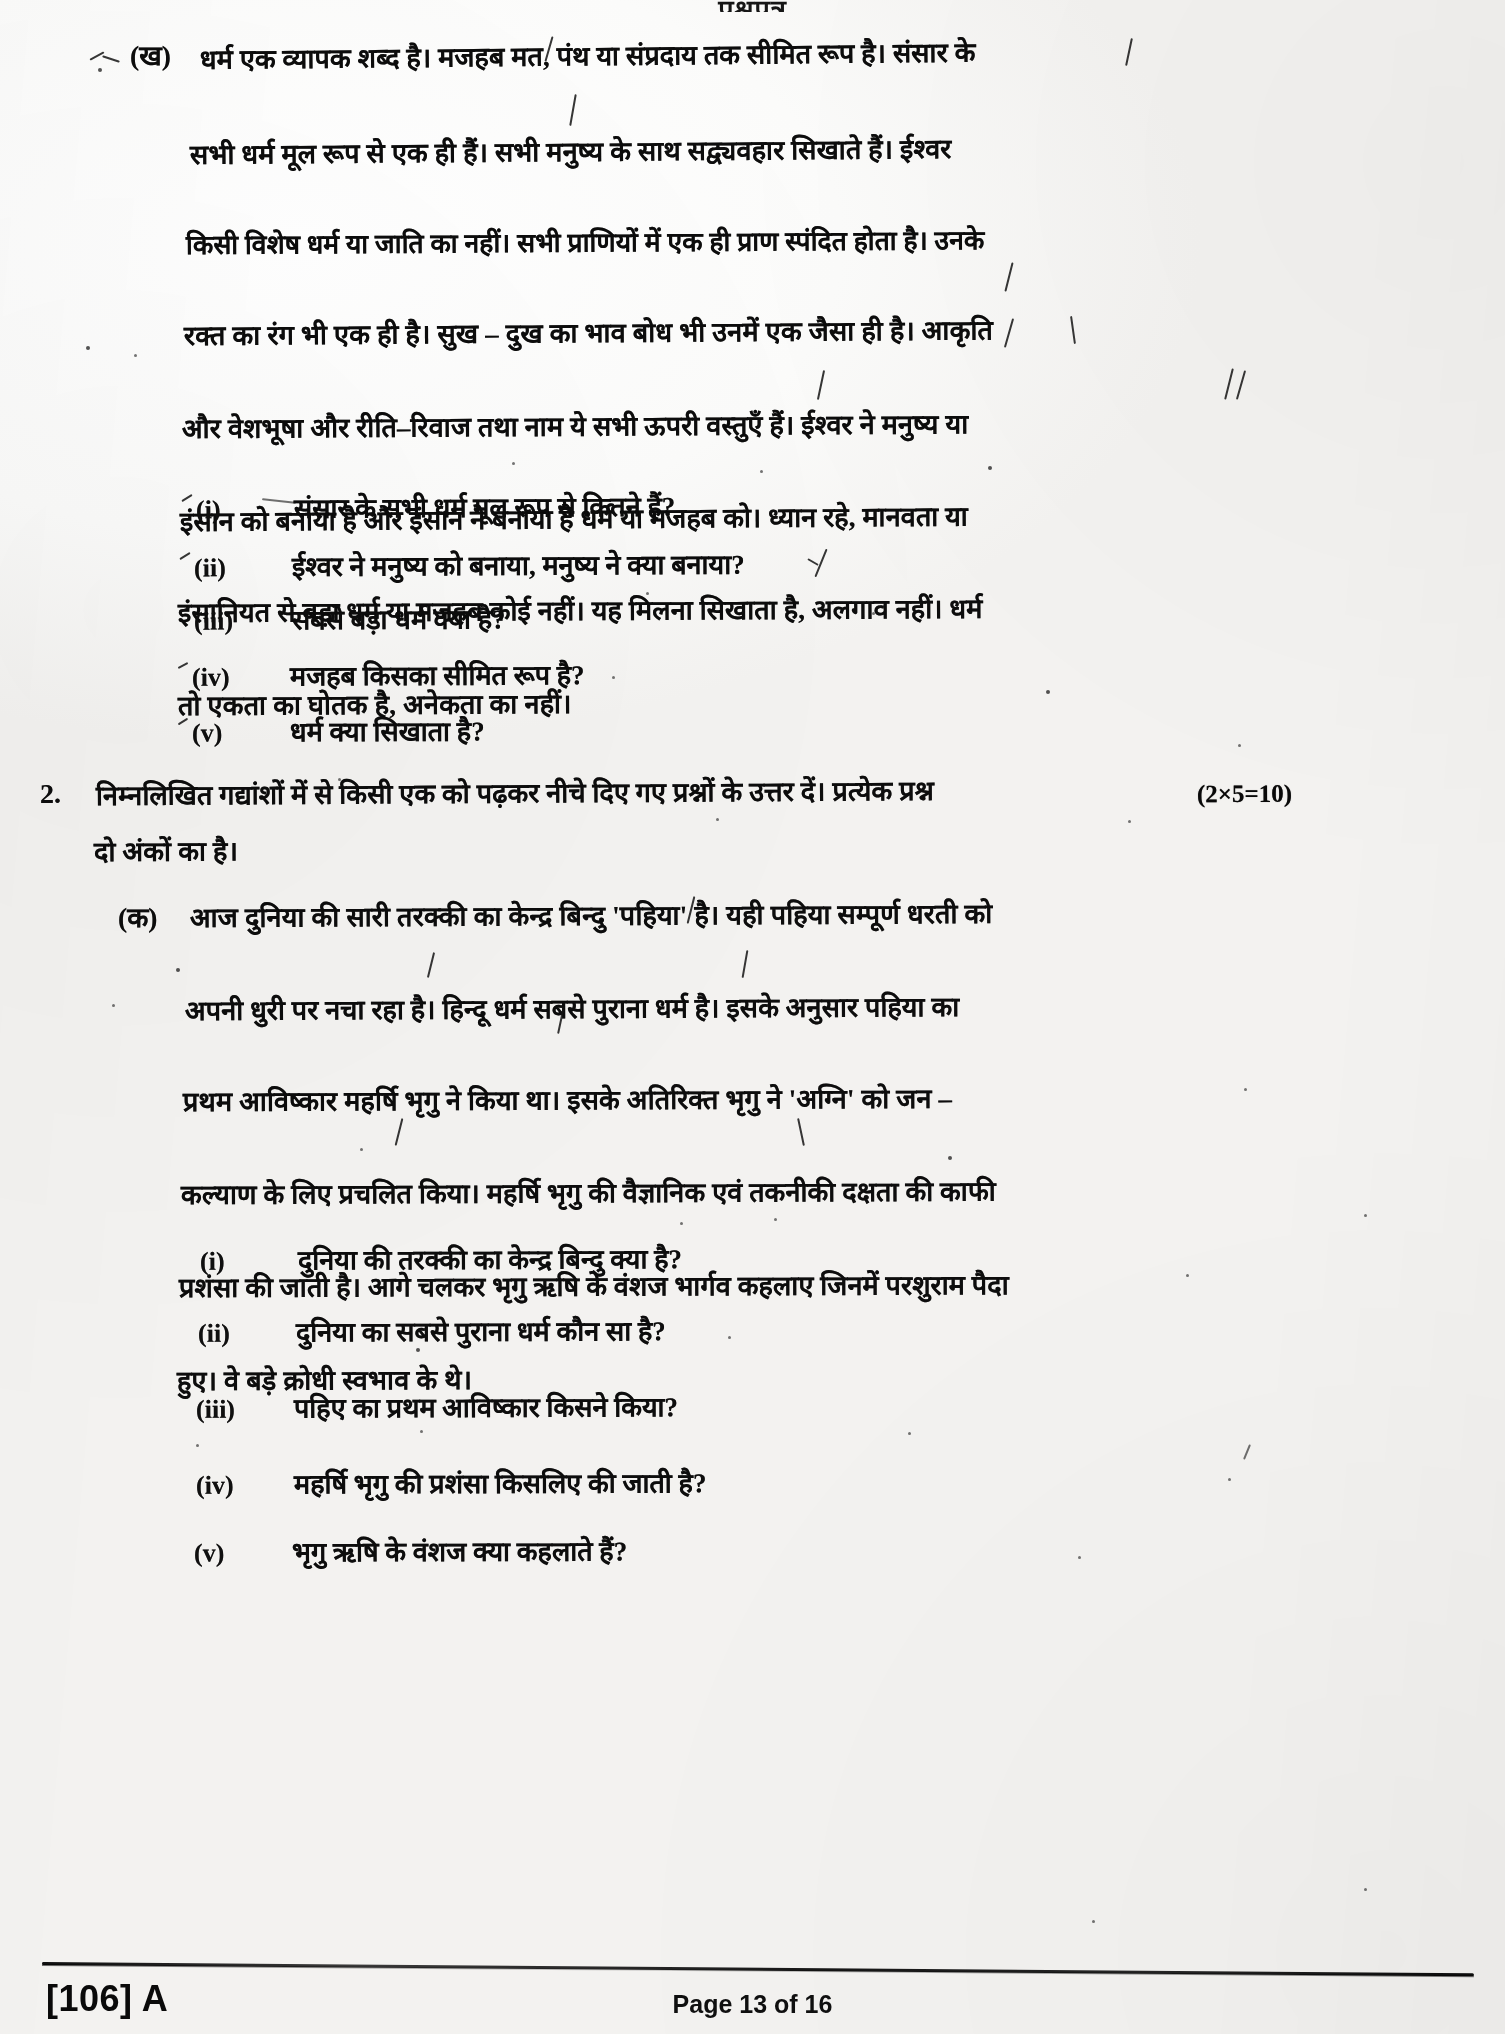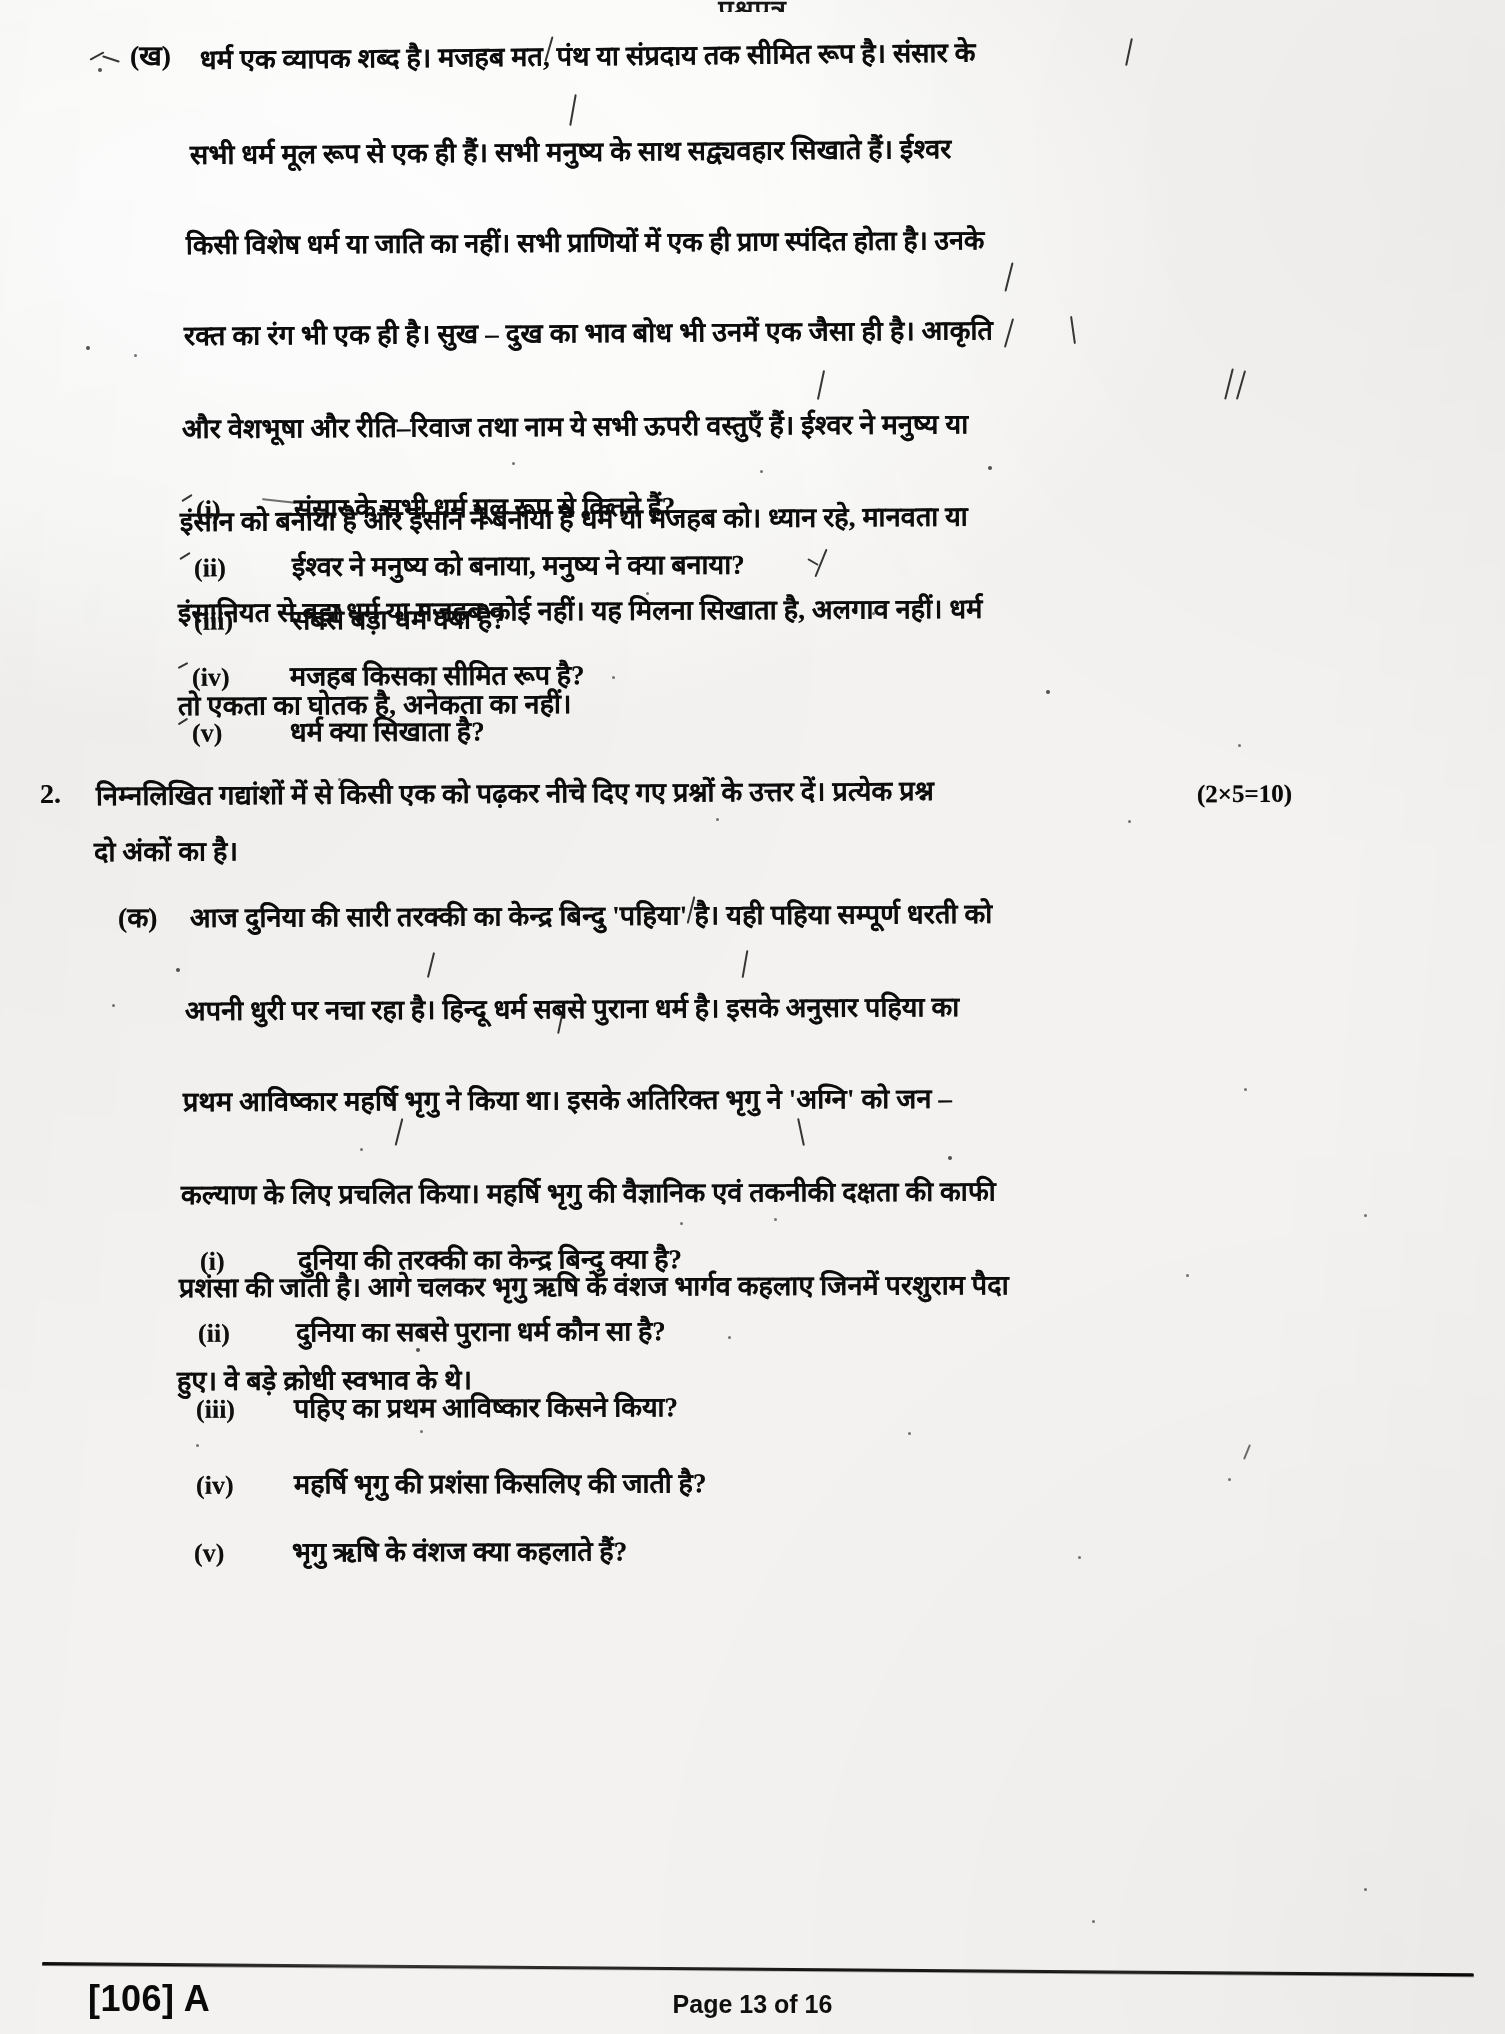--- a/index.html
+++ b/index.html
@@ -135,21 +135,21 @@
     <span class="qnum">(iii)</span><span class="qtxt">पहिए का प्रथम आविष्कार किसने किया?</span>
   </div>
   <div class="qrow deva" style="left:196px;top:1464px;transform:rotate(-0.15deg);">
     <span class="qnum">(iv)</span><span class="qtxt">महर्षि भृगु की प्रशंसा किसलिए की जाती है?</span>
   </div>
   <div class="qrow deva" style="left:194px;top:1532px;transform:rotate(-0.15deg);">
     <span class="qnum">(v)</span><span class="qtxt">भृगु ऋषि के वंशज क्या कहलाते हैं?</span>
   </div>
 
   <div class="rule" style="top:1962px;"></div>
-  <div class="foot-left" style="top:1978px;margin-left:42px;">[106] A</div>
+  <div class="foot-left" style="top:1978px;">[106] A</div>
   <div class="foot-center" style="top:1990px;">Page 13 of 16</div>
 
   <div class="pen">
 
     <div class="slash" style="left:96px;top:48px;height:16px;transform:rotate(62deg);"></div>
     <div class="slash" style="left:110px;top:50px;height:18px;transform:rotate(108deg);"></div>
     <div class="dot" style="left:98px;top:68px;"></div>
 
     <div class="slash" style="left:548px;top:36px;height:26px;transform:rotate(16deg);"></div>
     <div class="slash" style="left:1128px;top:38px;height:28px;transform:rotate(12deg);"></div>

